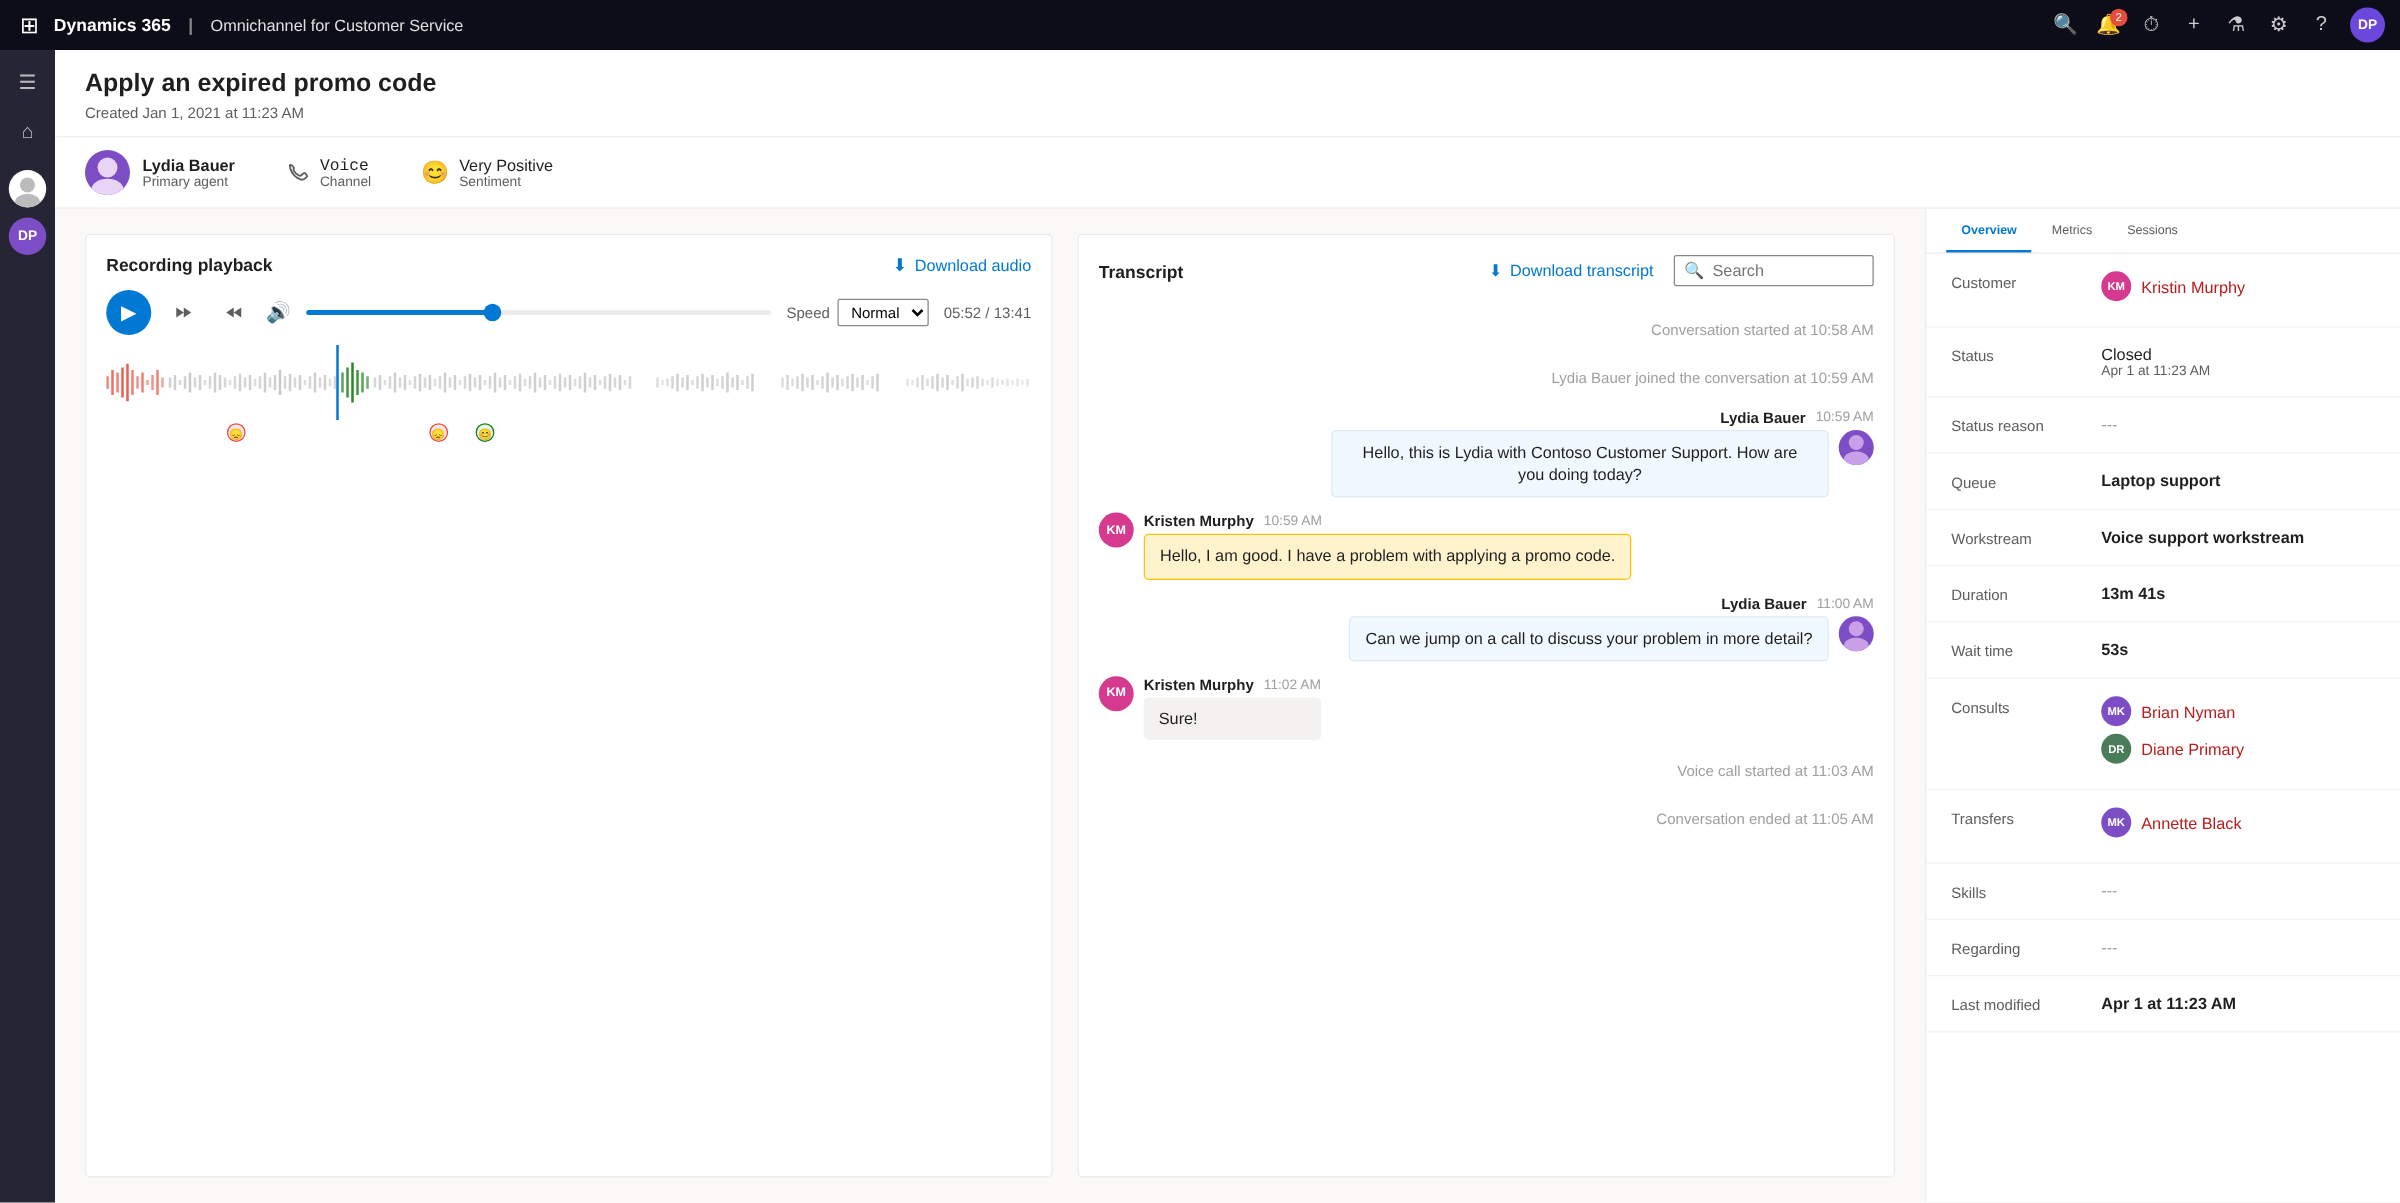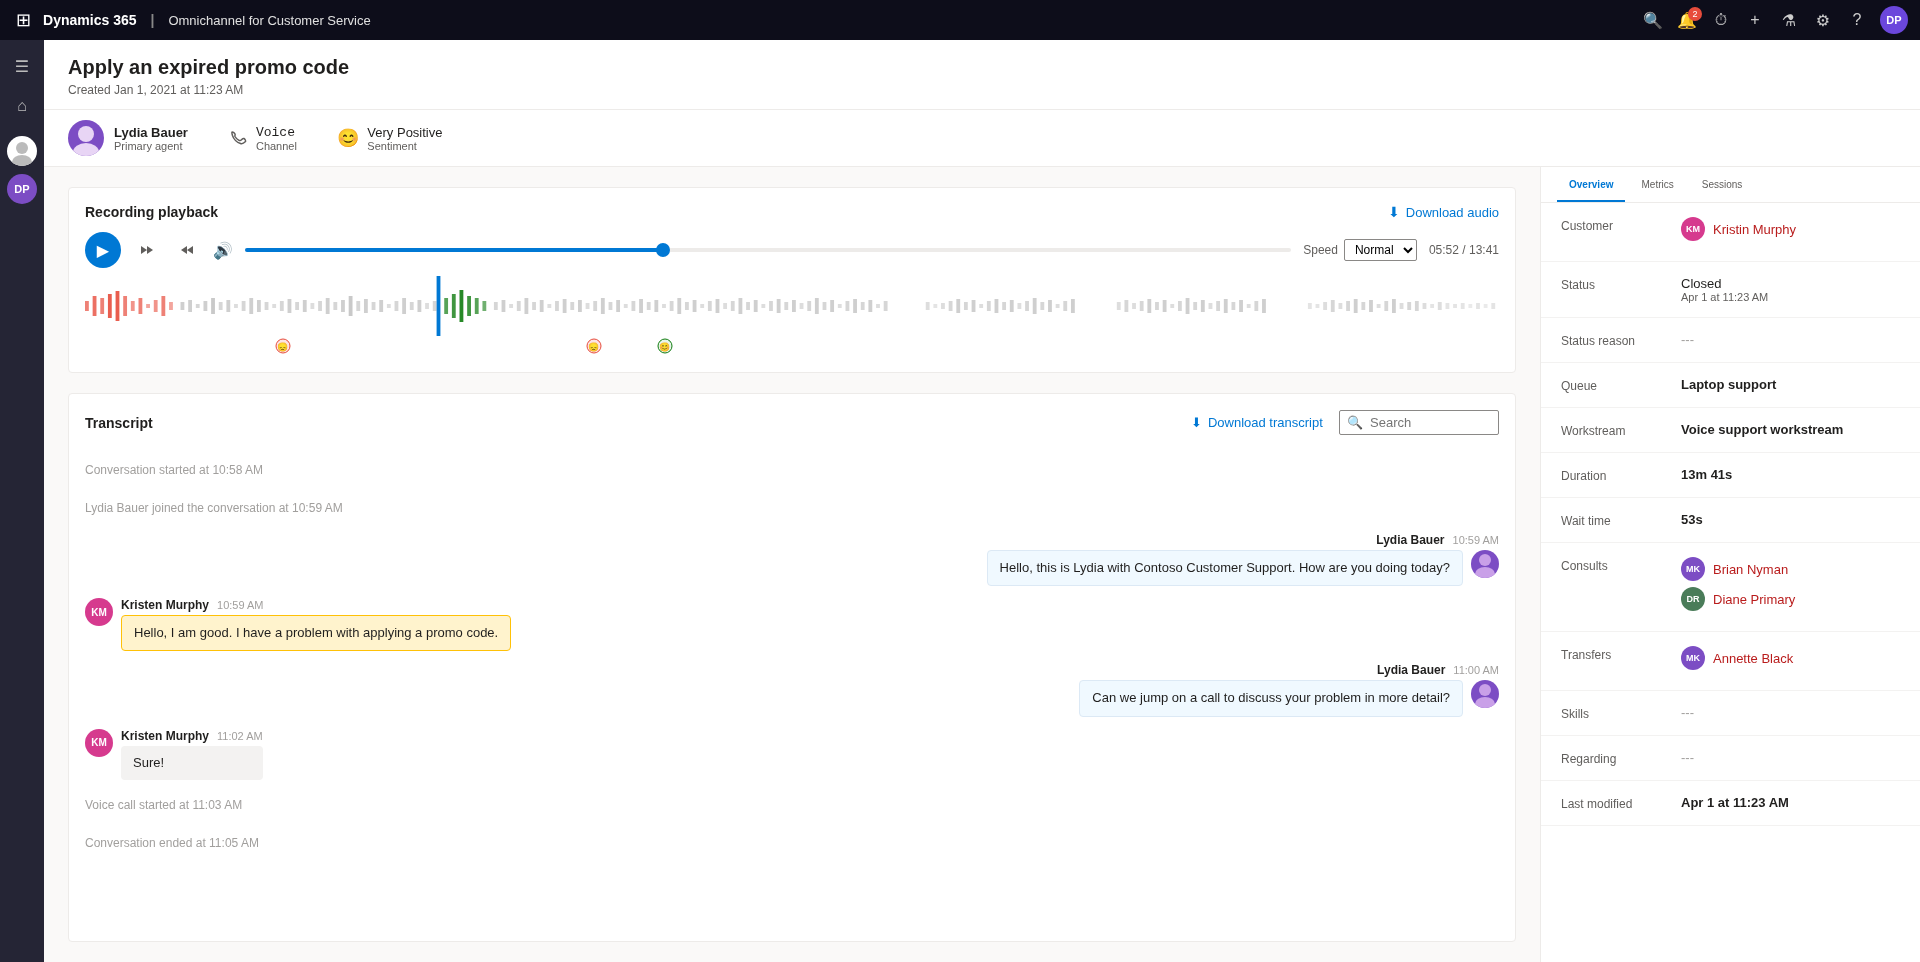--- a/index.html
+++ b/index.html
@@ -102,21 +102,21 @@
       flex: 1;
       overflow: hidden;
     }
 
     
     .left-panel {
       flex: 1;
       overflow-y: auto;
       padding: 20px 24px;
       display: flex;
-      flex-direction: column;
+      flex-direction: row;
       gap: 20px;
       background: #faf9f8;
     }
 
     
     .recording-section {
       background: #fff;
       border: 1px solid #edebe9;
       border-radius: 4px;
       padding: 16px;
@@ -239,21 +239,21 @@
     .search-icon { color: #605e5c; font-size: 13px; }
     .search-input { border: none; outline: none; font-size: 13px; width: 120px; }
 
     
     .chat-container {
       display: flex;
       flex-direction: column;
       gap: 0;
     }
     .system-message {
-      text-align: left;
+      text-align: right;
       font-size: 12px;
       color: #a19f9d;
       margin: 12px 0;
     }
     .message-row {
       display: flex;
       margin: 6px 0;
     }
     .message-row.agent { justify-content: flex-end; }
     .message-row.customer { justify-content: flex-start; align-items: flex-start; }

